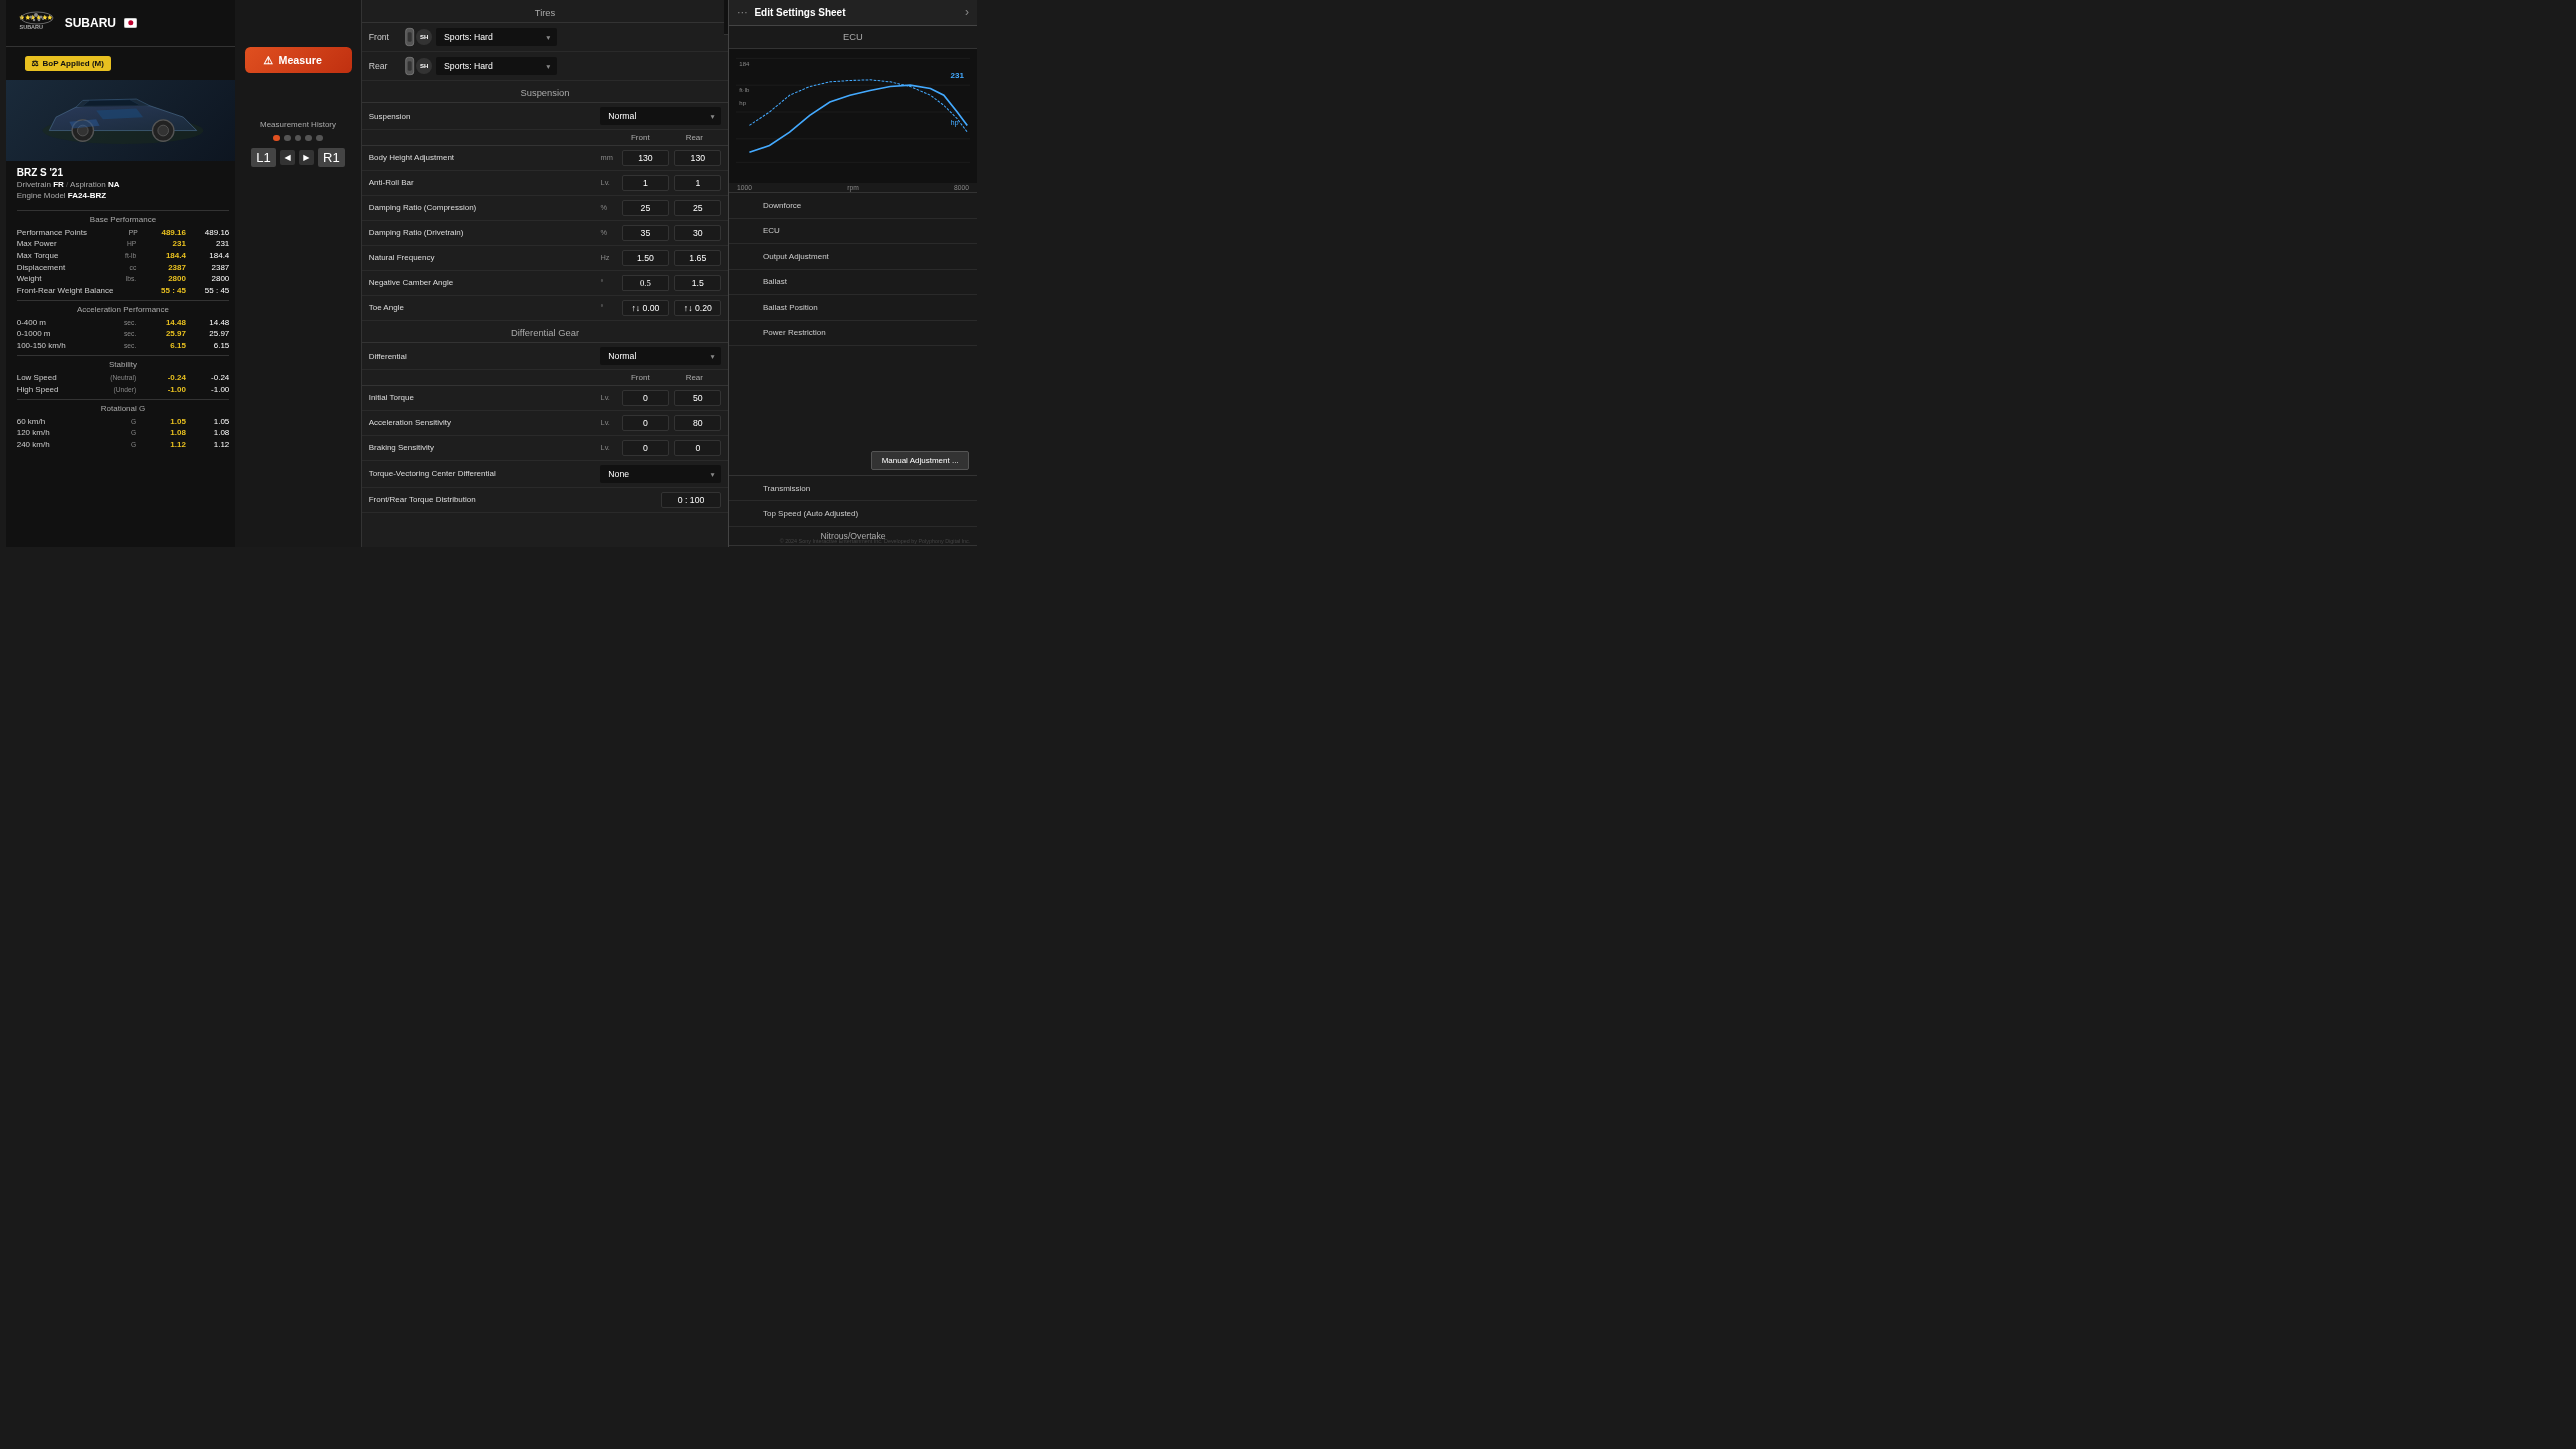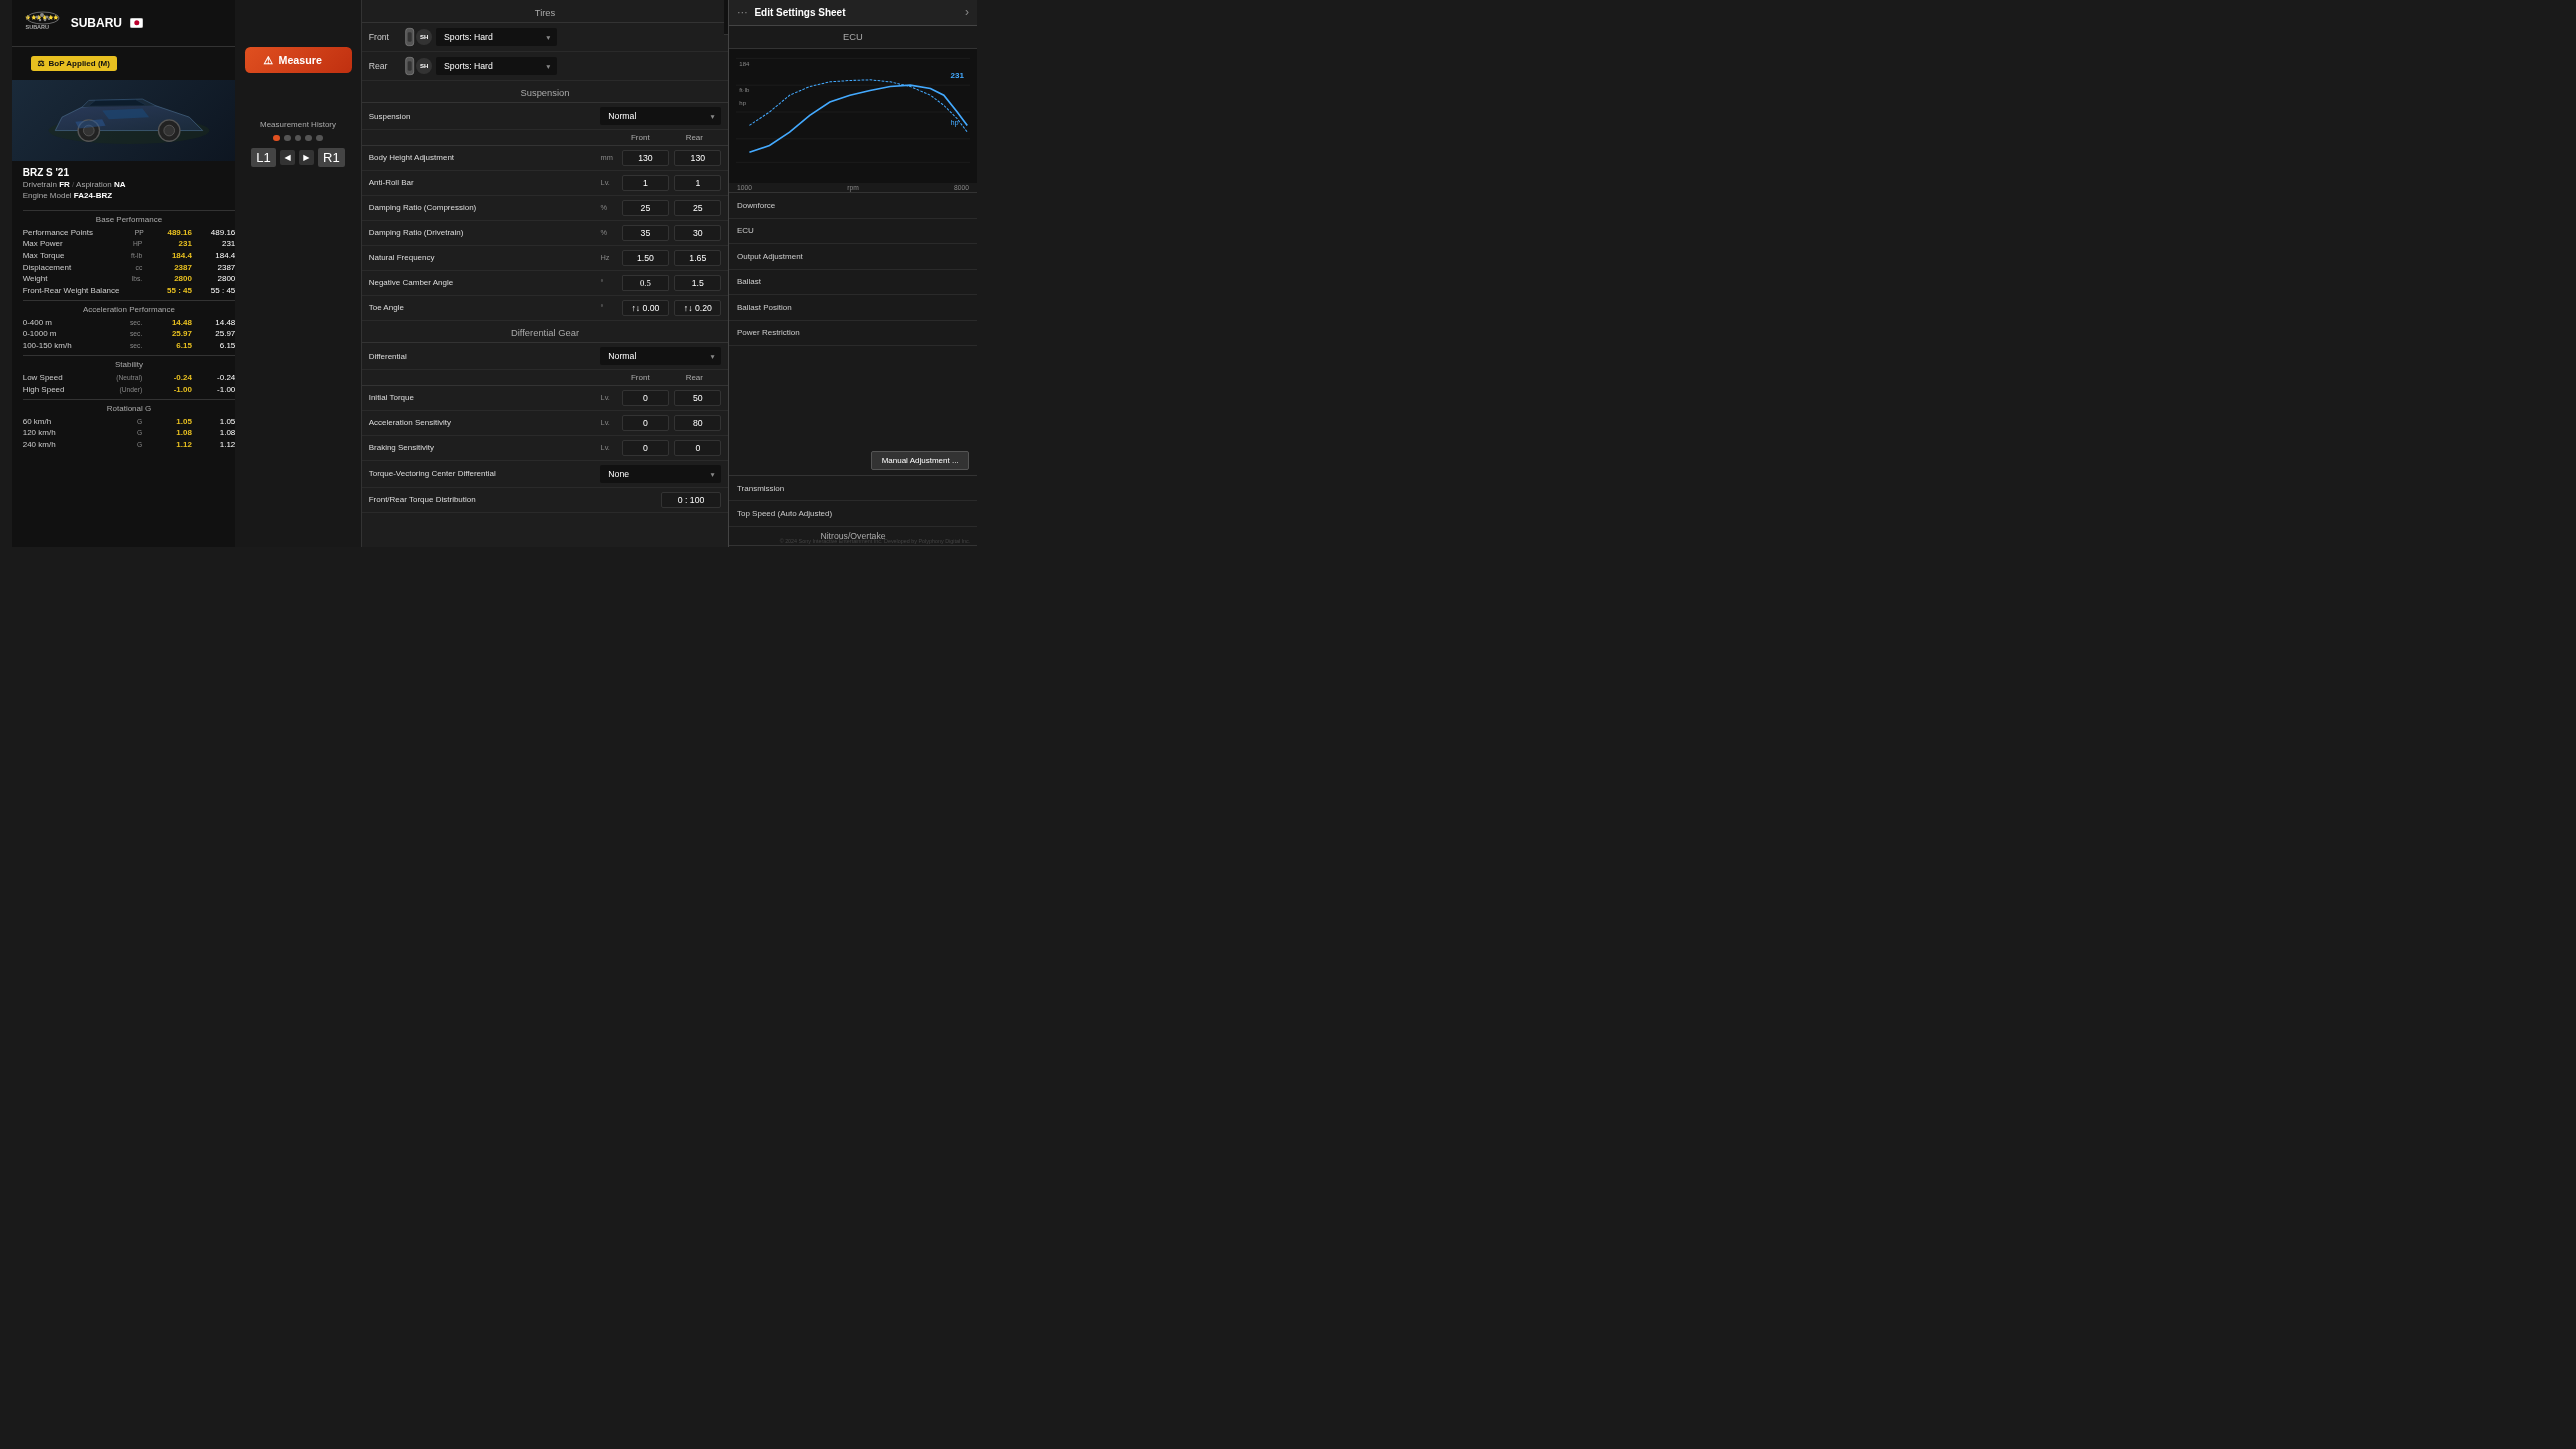--- a/index.html
+++ b/index.html
@@ -10,21 +10,21 @@
       width: 977px;
       height: 547px;
       overflow: hidden;
       position: relative;
       font-size: 8.7px;
     }
 
     
     .left-panel {
       position: absolute;
-      left: 12px; top: 0;
+      left: 6px; top: 0;
       width: 235px;
       height: 547px;
       background: #111;
       border-right: 0.7px solid #333;
     }
 
     .subaru-header {
       display: flex;
       align-items: center;
       padding: 8px 10.7px;
@@ -281,20 +281,21 @@
       display: flex;
       align-items: center;
       padding: 5.4px 8px;
       border-bottom: 0.7px solid #2a2a2a;
       min-height: 25.5px;
     }
     .rs-label {
       flex: 1;
       font-size: 8px;
       color: #ccc;
+      margin-left: 26px;
     }
 
     
     .ecu-dropdown {
       position: absolute;
       left: 728px;
       top: 195px;
       width: 221px;
       background: #2a2a2a;
       border: 0.7px solid #555;

